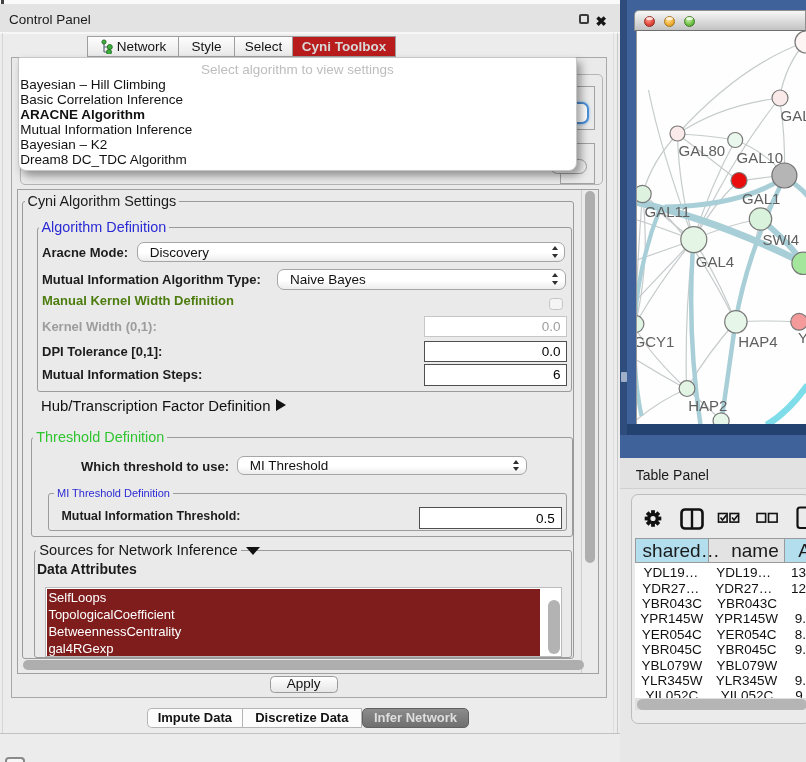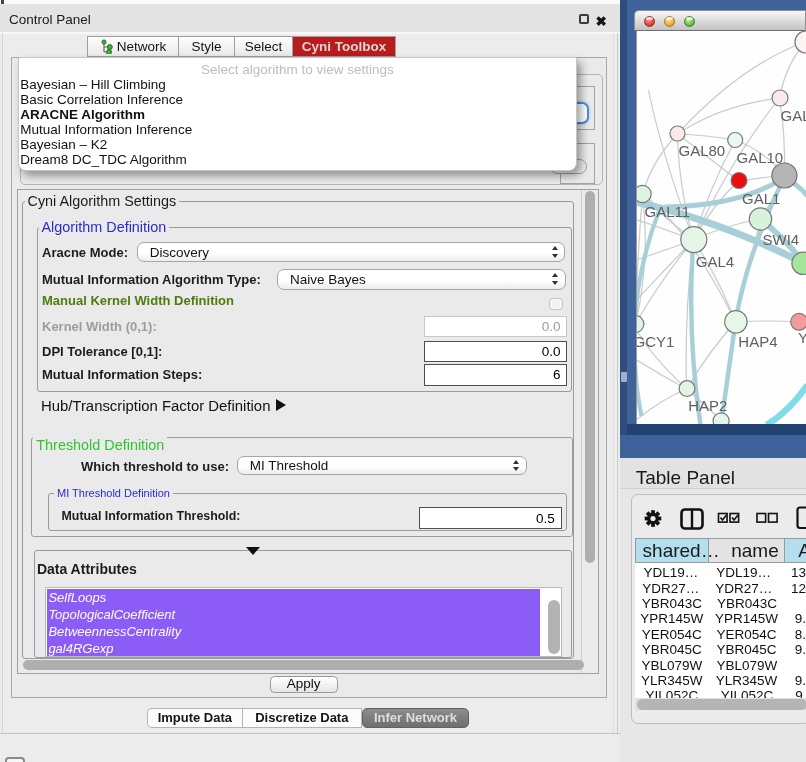--- a/index.html
+++ b/index.html
@@ -13,21 +13,21 @@
 .gbox { border:1px solid #9b9b9b; border-radius:3px; }
 .gtitle { font-size:14.4px; line-height:16px; background:#eaeaea; padding:0 3px; }
 .lbl { font-size:13px; font-weight:bold; color:#1c1c1c; line-height:13px; }
 .combo { position:absolute; background:linear-gradient(#ffffff 55%,#ececec); border:1px solid #a6a6a6; border-radius:7px; font-size:13.5px; color:#111; }
 .combo span { position:absolute; left:12px; top:50%; transform:translateY(-50%); }
 .combo::before { content:""; position:absolute; right:6.8px; top:50%; margin-top:-5.9px; width:0; height:0;
   border-left:3px solid transparent; border-right:3px solid transparent; border-bottom:4.3px solid #2e2e2e; }
 .combo::after { content:""; position:absolute; right:6.8px; top:50%; margin-top:1.7px; width:0; height:0;
   border-left:3px solid transparent; border-right:3px solid transparent; border-top:4.3px solid #2e2e2e; }
 .fld { background:#fff; font-size:13.5px; display:flex; align-items:center; justify-content:flex-end; padding-right:6px; }
-.lrow { height:17px; line-height:17px; font-size:13px; color:#fff; background:#8b5cf6; width:493.3px; padding-left:1.7px;font-style:italic; }
+.lrow { height:17px; line-height:17px; font-size:13px; color:#fff; background:#7f1d1d; width:493.3px; padding-left:1.7px; }
 .btab { background:#fcfcfc; color:#141414; display:flex; align-items:center; justify-content:center; }
 .btab.seldark { background:linear-gradient(#8c8c8c,#6f6f6f); color:#dedede; border-radius:5px; border:1px solid #616161; }
 .tl { width:11px; height:11px; border-radius:50%; border:1px solid; }
 .hdr { position:absolute; top:0; height:17px; text-align:center; font-size:19px; color:#1a1a1a; line-height:25px; }
 .pitem { height:15.1px; line-height:15.1px; font-size:13.5px; color:#111; padding-left:2px; white-space:nowrap; }
 .trow { height:15.4px; line-height:15.4px; display:flex; white-space:nowrap; }
 .trow .c1 { width:74.6px; text-align:center; }
 .trow .c2 { width:75.5px; text-align:center; }
 .trow .c3 { padding-left:10.6px;text-align:center; }
 </style>
@@ -96,32 +96,33 @@
 <div class="abs fld" style="left:424.2px;top:316.3px;width:143.3px;height:20.5px;border:1px solid #c6c6c6;color:#9d9d9d;">0.0</div>
 <div class="abs lbl" style="left:42px;top:344.7px;">DPI Tolerance [0,1]:</div>
 <div class="abs fld" style="left:424.2px;top:340.5px;width:143.3px;height:21.4px;border:1.5px solid #4f4f4f;color:#000;">0.0</div>
 <div class="abs lbl" style="left:42px;top:368.4px;">Mutual Information Steps:</div>
 <div class="abs fld" style="left:424.2px;top:363.6px;width:143.3px;height:22.6px;border:1.5px solid #4f4f4f;color:#000;">6</div>
 
 <div class="abs" style="left:40.9px;top:398.5px;font-size:14.9px;line-height:14.9px;color:#111;">Hub/Transcription Factor Definition</div>
 <div class="abs" style="left:275.5px;top:399px;width:0;height:0;border-left:10.5px solid #111;border-top:6.5px solid transparent;border-bottom:6.5px solid transparent;"></div>
 
 <div class="abs gbox" style="left:31px;top:437.3px;width:542px;height:100px;"></div>
-<div class="abs gtitle" style="left:33.3px;top:429.3px;color:#2fc52f;margin-top:8px;">Threshold Definition</div>
+<div class="abs gtitle" style="left:33.3px;top:429.3px;color:#2fc52f;">Threshold Definition</div>
 <div class="abs lbl" style="left:81px;top:459.6px;">Which threshold to use:</div>
 <div class="abs combo" style="left:236.7px;top:455.5px;width:290.4px;height:19.8px;">
       <span>MI Threshold</span>
     </div>
 
 <div class="abs gbox" style="left:47.5px;top:492.7px;width:519.8px;height:37.9px;"></div>
 <div class="abs gtitle" style="left:54px;top:485.2px;color:#2a2ad4;font-size:11px;">MI Threshold Definition</div>
 <div class="abs lbl" style="left:61.5px;top:510.2px;font-size:12.4px;">Mutual Information Threshold:</div>
 <div class="abs fld" style="left:418.5px;top:507.1px;width:143.4px;height:22.3px;border:1.5px solid #4f4f4f;color:#000;">0.5</div>
 
 <div class="abs gbox" style="left:33.8px;top:550.4px;width:538.7px;height:107.6px;"></div>
+<div class="abs gtitle" style="left:36.3px;top:542.4px;color:#161616;font-size:14.7px;">Sources for Network Inference</div>
 <div class="abs" style="left:246px;top:546.5px;width:0;height:0;border-top:8px solid #111;border-left:7.5px solid transparent;border-right:7.5px solid transparent;"></div>
 <div class="abs lbl" style="left:36.9px;top:563.4px;font-size:14px;">Data Attributes</div>
 <div class="abs" style="left:44.5px;top:586.5px;width:517.5px;height:70px;background:#fff;border:1px solid #bbb;overflow:hidden;">
   <div style="position:absolute;left:1.2px;top:1.5px;">
     <div class="lrow">SelfLoops</div>
     <div class="lrow">TopologicalCoefficient</div>
     <div class="lrow">BetweennessCentrality</div>
     <div class="lrow">gal4RGexp</div>
   </div>
 </div>
@@ -229,21 +230,21 @@
       <text x="780" y="121">GAL</text>
     </g>
   </svg>
 </div>
 <div class="abs" style="left:627px;top:423.5px;width:179px;height:11px;background:#24426f;"></div>
 
 <div class="abs" style="left:620.5px;top:372px;width:6px;height:10px;background:#9fb0c8;border-radius:1px;"></div>
 
 <div class="abs" style="left:620px;top:457.5px;width:186px;height:304.5px;background:#e7e7e7;"></div>
 <div class="abs" style="left:620px;top:457.5px;width:186px;height:31px;background:#e2e2e2;border-bottom:1px solid #d0d0d0;"></div>
-<div class="abs" style="left:635.7px;top:467px;font-size:19px;color:#1a1a1a;">Table Panel</div>
+<div class="abs" style="left:635.7px;top:467px;font-size:14px;color:#1a1a1a;">Table Panel</div>
 
 <div class="abs" style="left:630.5px;top:493.5px;width:180px;height:230px;background:#ebebeb;border:1px solid #bdbdbd;border-radius:7px;"></div>
 
 <svg class="abs" style="left:630px;top:500px;" width="176" height="36" viewBox="630 500 176 36">
   <g fill="#111">
     <g transform="translate(653,518.5)">
       <g id="teeth">
         <rect x="-1.9" y="-8.3" width="3.8" height="4"></rect>
         <rect x="-1.9" y="-8.3" width="3.8" height="4" transform="rotate(45)"></rect>
         <rect x="-1.9" y="-8.3" width="3.8" height="4" transform="rotate(90)"></rect>

